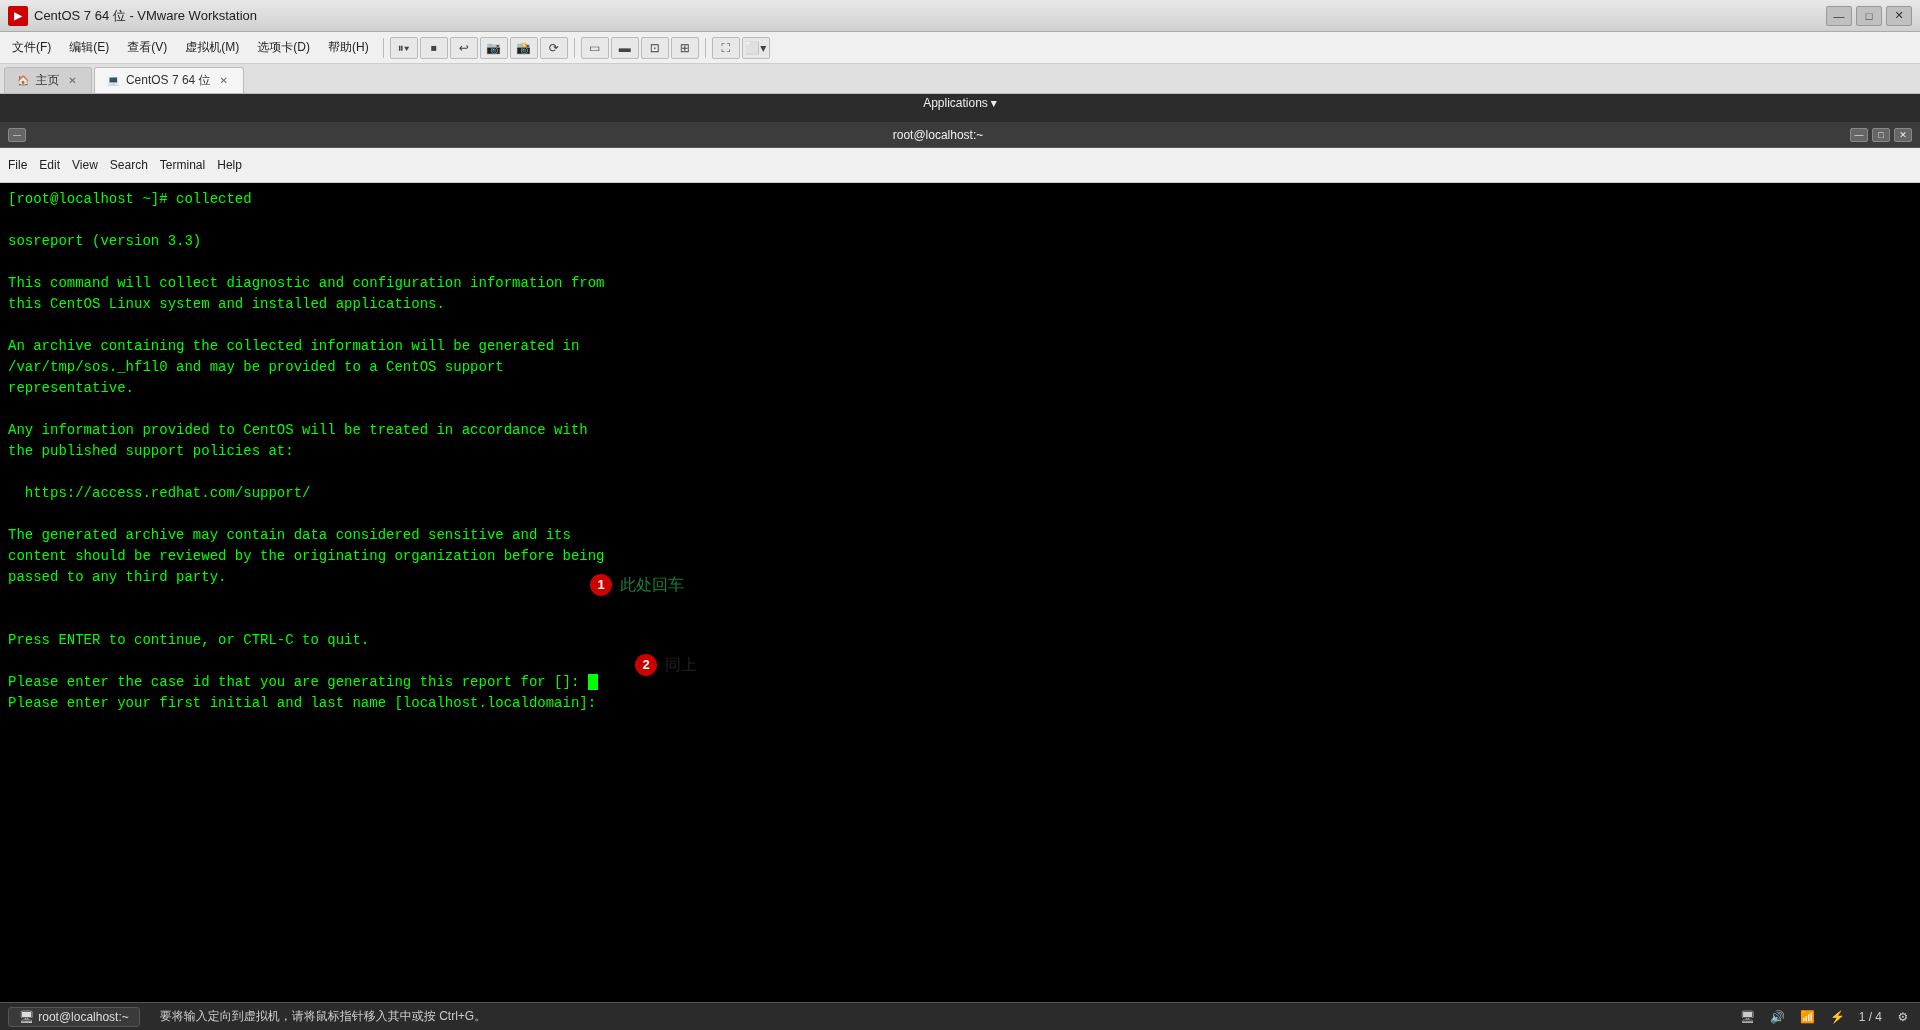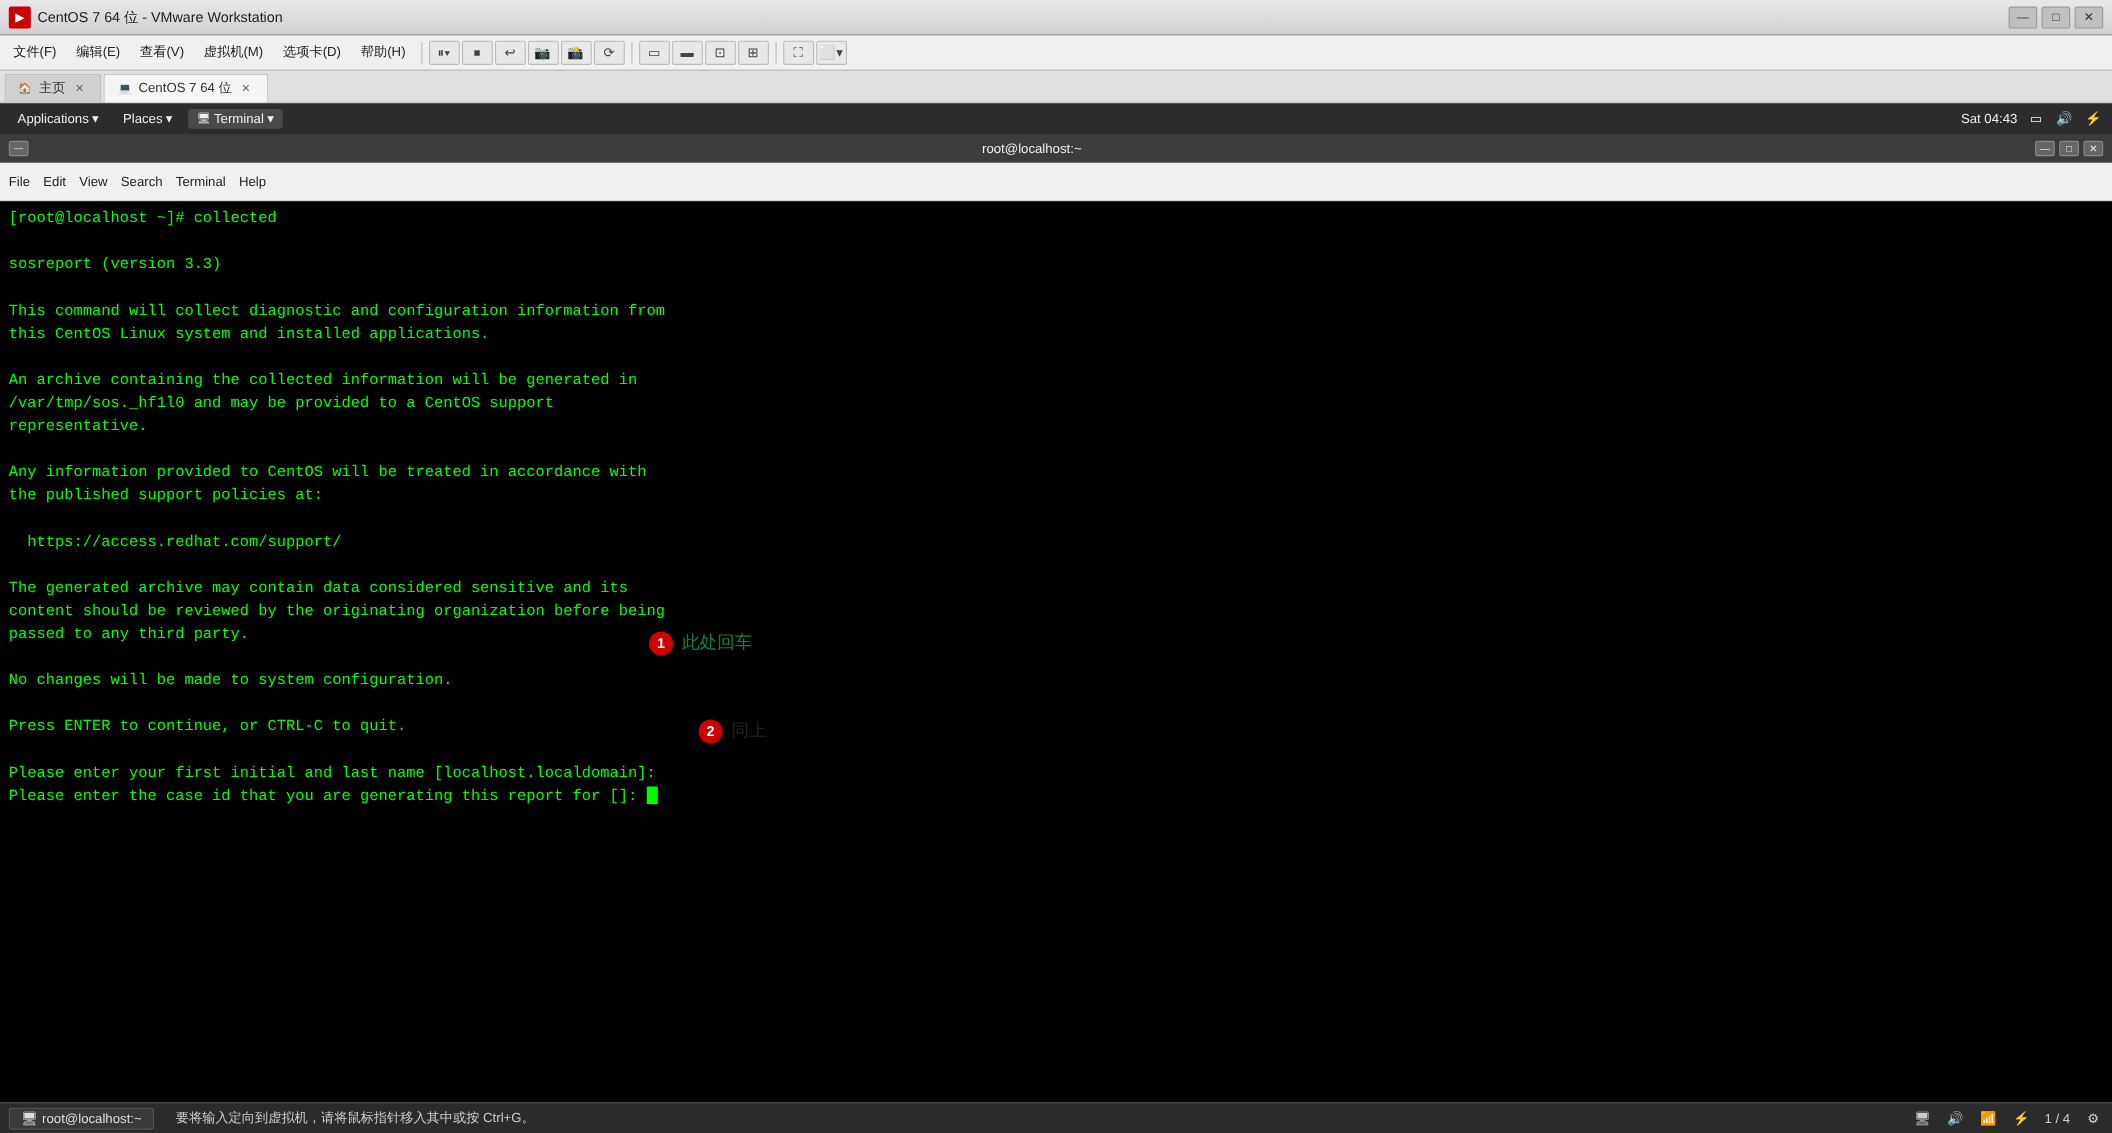--- a/index.html
+++ b/index.html
@@ -97,20 +97,21 @@
     .vm-tab .tab-icon { font-size: 10px; }
 
     
     #gnome-topbar {
       height: 28px;
       background: #2c2c2c;
       display: flex;
       align-items: center;
       padding: 0 8px;
       gap: 6px;
+      flex-direction: column;
     }
     #gnome-topbar .gnome-menu-item {
       font-size: 12px;
       color: #eee;
       padding: 2px 8px;
       cursor: pointer;
       display: flex; align-items: center; gap: 3px;
     }
     #gnome-topbar .gnome-right {
       margin-left: auto;
@@ -364,26 +365,25 @@
     <div class="output-line">&nbsp;</div>
     <div class="output-line">Any information provided to CentOS will be treated in accordance with</div>
     <div class="output-line">the published support policies at:</div>
     <div class="output-line">&nbsp;</div>
     <div class="output-line">&nbsp;&nbsp;https://access.redhat.com/support/</div>
     <div class="output-line">&nbsp;</div>
     <div class="output-line">The generated archive may contain data considered sensitive and its</div>
     <div class="output-line">content should be reviewed by the originating organization before being</div>
     <div class="output-line">passed to any third party.</div>
     <div class="output-line">&nbsp;</div>
-    <div class="output-line">No changes will be made to system configuration.</div>
     <div class="output-line">&nbsp;</div>
     <div class="output-line">Press ENTER to continue, or CTRL-C to quit.</div>
     <div class="output-line">&nbsp;</div>
+    <div class="output-line">Please enter the case id that you are generating this report for []: <span class="cursor"></span></div>
     <div class="output-line">Please enter your first initial and last name [localhost.localdomain]:</div>
-    <div class="output-line">Please enter the case id that you are generating this report for []: <span class="cursor"></span></div>
 
     <div style="position:absolute; top: 390px; left: 590px; display:flex; align-items:center; gap:8px;">
       <div class="annotation-badge" style="position:static;">1</div>
       <div class="annotation-label" style="position:static; font-size:16px; color:#15803d;">此处回车</div>
     </div>
 
     <div style="position:absolute; top: 470px; left: 635px; display:flex; align-items:center; gap:8px;">
       <div class="annotation-badge" style="position:static;">2</div>
       <div class="annotation-label" style="position:static; font-size:16px; color:#222;">同上</div>
     </div>

